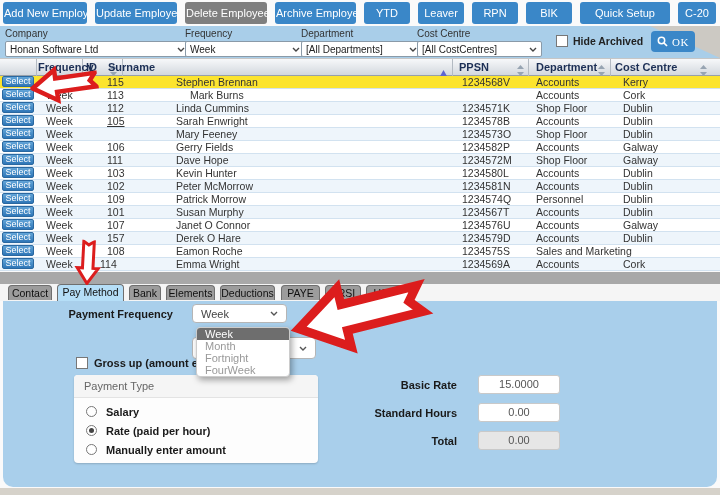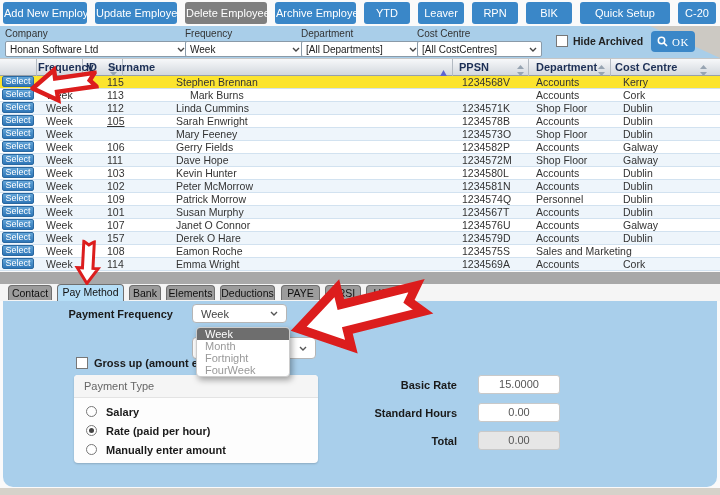--- a/index.html
+++ b/index.html
@@ -285,21 +285,21 @@
         <span class="cell" style="left: 46px;">Week</span>
         <span class="cell" style="left: 107px;">108</span>
         <span class="cell" style="left: 176px;">Eamon Roche</span>
         <span class="cell" style="left: 462px;">1234575S</span>
         <span class="cell" style="left: 536px;">Sales and Marketing</span>
         <span class="cell" style="left: 623px;"></span>
       </div>
       <div class="row alt">
         <button class="select-btn">Select</button>
         <span class="cell" style="left: 46px;">Week</span>
-        <span class="cell" style="left: 107px;">114</span>
+        <span class="cell" style="left: 100px;">114</span>
         <span class="cell" style="left: 176px;">Emma Wright</span>
         <span class="cell" style="left: 462px;">1234569A</span>
         <span class="cell" style="left: 536px;">Accounts</span>
         <span class="cell" style="left: 623px;">Cork</span>
       </div>
     </div>
 
   <div class="greybar"></div>
 
   <div class="tabsrow" id="tabsrow">

